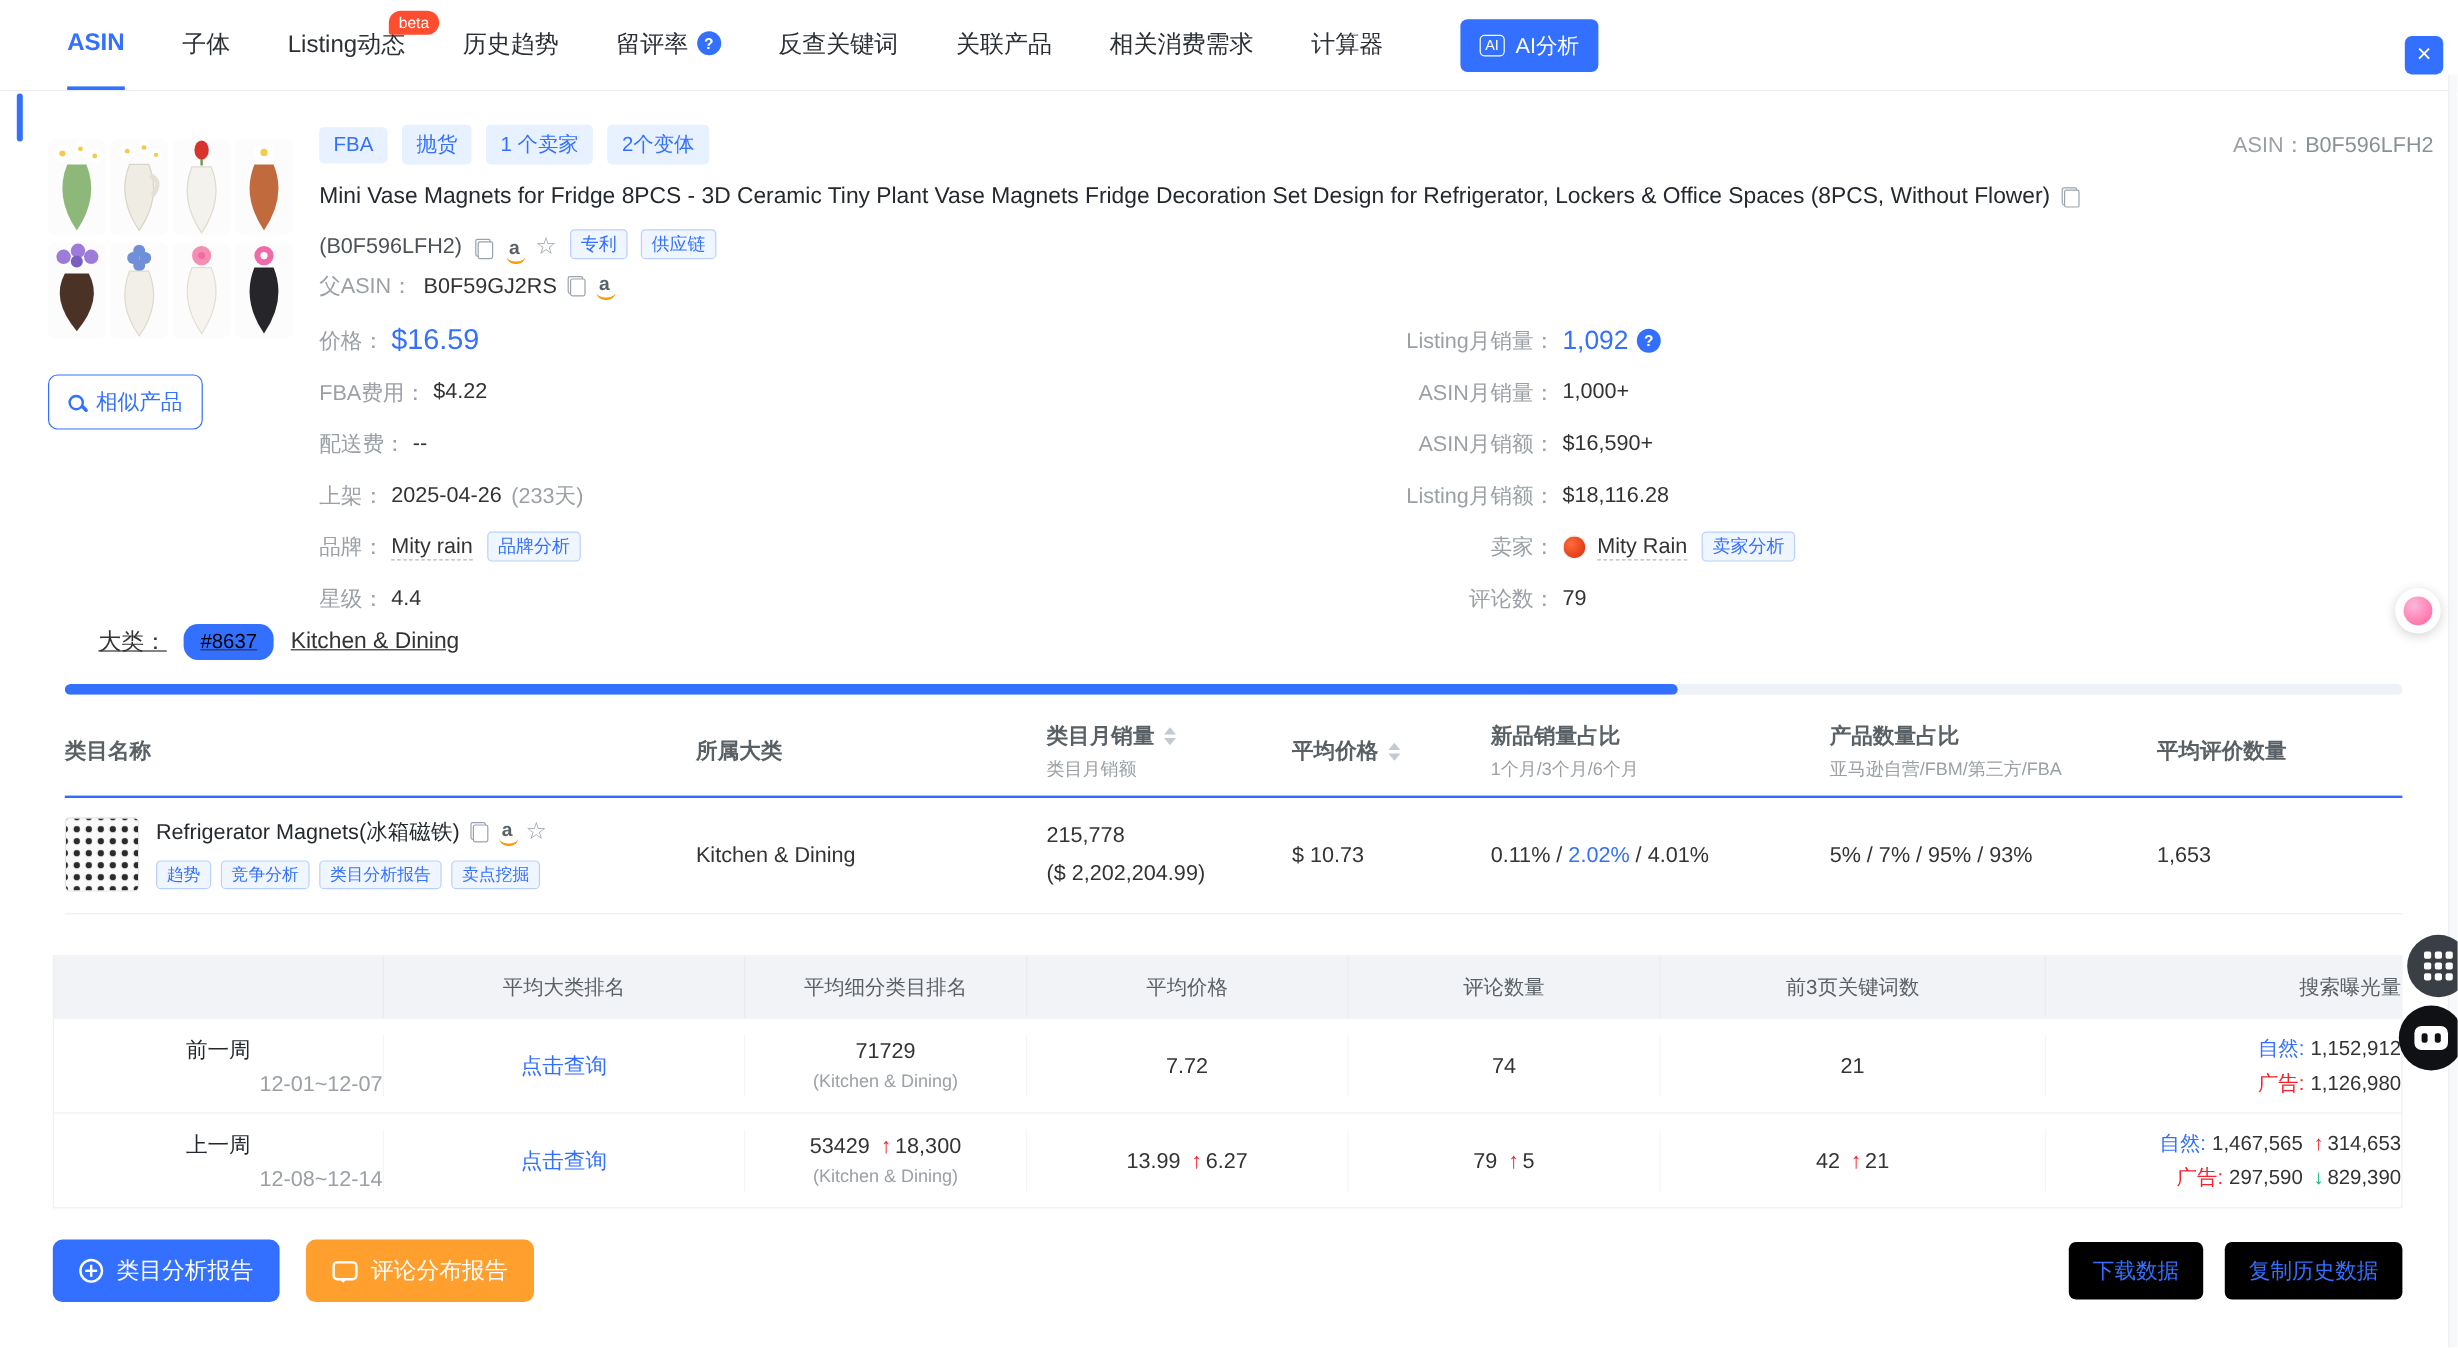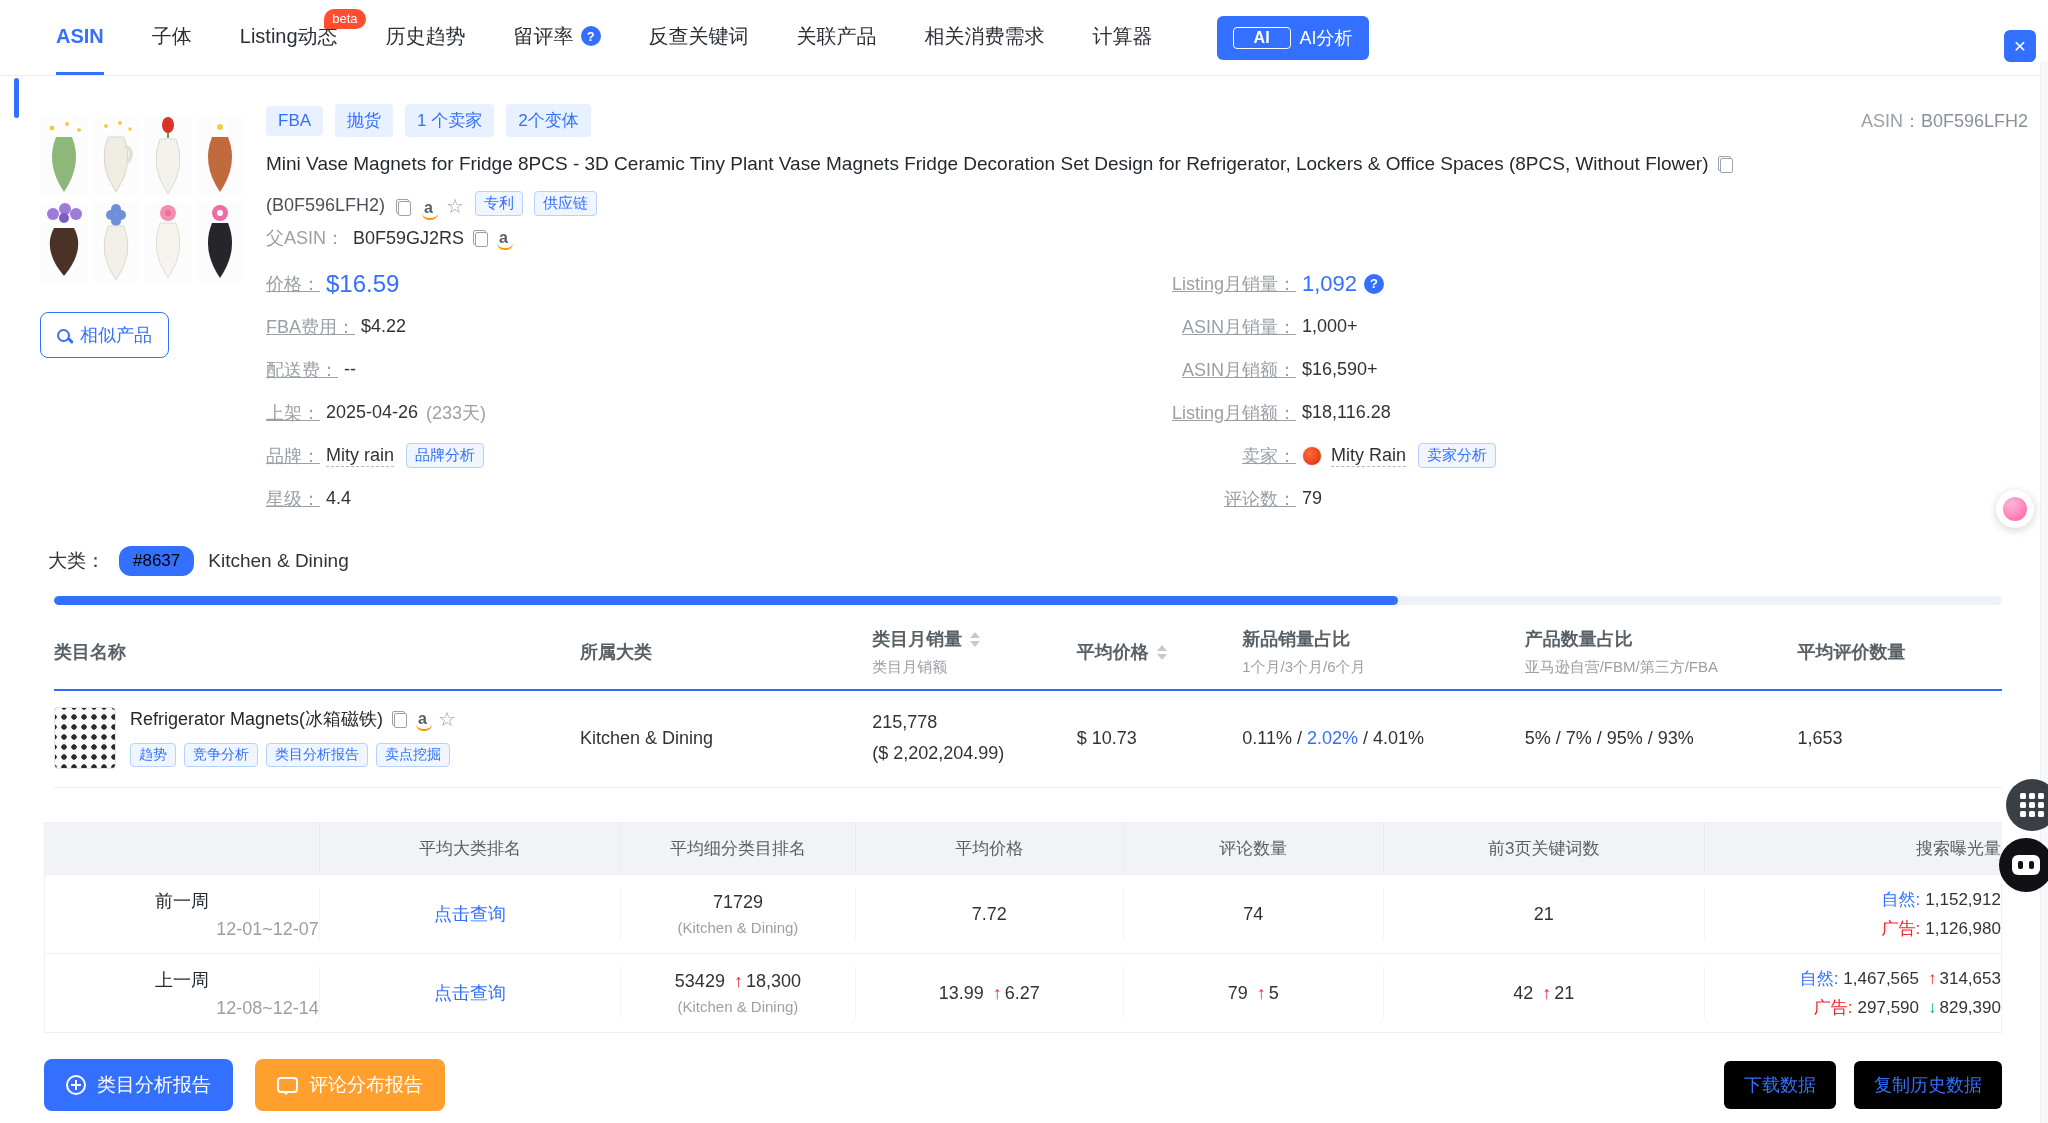--- a/index.html
+++ b/index.html
@@ -8,21 +8,21 @@
     font-family: "Liberation Sans", "DejaVu Sans", sans-serif;
     background: #fff; color: #333; position: relative; font-size: 18px;
   }
   
   .tabbar { display:flex; align-items:stretch; height:76px; border-bottom:1px solid #ebedf0; padding-left:56px; }
   .tab { display:flex; align-items:center; margin-right:48px; font-size:20px; color:#2b2f36; cursor:pointer; position:relative; border-bottom:3px solid transparent; white-space:nowrap; }
   .tab.active { color:#3370ff; font-weight:700; border-bottom-color:#3370ff; }
   .badge-beta { position:absolute; top:9px; right:-28px; background:#ff4d30; color:#fff; font-size:13px; line-height:1; padding:3px 8px 4px; border-radius:10px 10px 10px 2px; font-weight:400; }
   .help-ico { width:20px; height:20px; border-radius:50%; background:#3370ff; color:#fff; font-size:13px; font-weight:700; display:inline-flex; align-items:center; justify-content:center; margin-left:7px; flex-shrink:0; }
   .ai-btn { align-self:center; margin-left:16px; background:#3370ff; color:#fff; border:none; border-radius:6px; padding:10px 16px; font-size:18px; display:flex; align-items:center; gap:9px; cursor:pointer; font-family:inherit; }
-  .ai-ico { border:1.5px solid #fff; border-radius:4px; padding:2px 20px; font-size:16px; font-weight:700; line-height:1; }
+  .ai-ico { border:1.5px solid #fff; border-radius:4px; padding:2px 4px; font-size:12px; font-weight:400; line-height:1; }
   .close-btn { position:absolute; top:30px; right:12px; width:32px; height:32px; background:#3370ff; color:#fff; border-radius:6px; display:flex; align-items:center; justify-content:center; font-size:21px; cursor:pointer; z-index:5; }
   .left-accent { position:absolute; left:14px; top:78px; width:5px; height:40px; background:#3370ff; border-radius:3px; }
 
   
   .product { display:flex; padding:14px 20px 0 40px; }
   .p-left { width:212px; flex-shrink:0; padding-top:26px; }
   .imgs { display:grid; grid-template-columns:repeat(4,48px); gap:6px 4px; }
   .pimg { width:48px; height:80px; background:#fcfcfc; border-radius:6px; overflow:hidden; }
   .pimg svg { width:100%; height:100%; display:block; }
   .sim-btn { margin-top:30px; display:inline-flex; align-items:center; gap:10px; border:1px solid #3370ff; color:#3370ff; border-radius:8px; padding:10px 16px; font-size:18px; background:#fff; cursor:pointer; font-family:inherit; }
@@ -46,30 +46,30 @@
   .sub-line { display:flex; align-items:flex-end; gap:11px; margin-top:16px; font-size:18px; color:#4b5158; }
   .tag-outline { border:1px solid #b9d0ff; background:#f0f6ff; color:#3370ff; font-size:15px; padding:2px 8px; border-radius:4px; white-space:nowrap; cursor:pointer; }
   .parent-line { display:flex; align-items:center; gap:9px; margin-top:10px; font-size:18px; }
   .lbl-gray { color:#9aa0a6; }
 
   .fields { display:flex; margin-top:12px; }
   .f-left { width:830px; flex-shrink:0; }
   .f-right { flex:1; }
   .frow { display:flex; align-items:center; height:43px; font-size:18px; }
   .f-right .lb { width:200px; text-align:right; }
-  .frow .lb { color:#9aa0a6; margin-right:6px; white-space:nowrap;text-decoration:underline; }
+  .frow .lb { color:#9aa0a6; margin-right:6px; white-space:nowrap; }
   .price-val { color:#3370ff; font-size:24px; font-weight:500; }
   .big-blue { color:#3370ff; font-size:22px; font-weight:500; }
   .days { color:#9aa0a6; margin-left:8px; }
   .dashed-link { border-bottom:1px dashed #b3b9c2; cursor:pointer; }
   .mini-tag { margin-left:12px; }
   .seller-dot { width:20px; height:20px; border-radius:50%; background:radial-gradient(circle at 35% 35%, #ff6a3c, #d92b06); display:inline-block; margin-right:9px; flex-shrink:0; border:1px solid #eee; }
 
   
-  .cat-row { display:flex; align-items:center; gap:14px; padding-left:48px; margin-top:26px; font-size:19px; }
+  .cat-row { display:flex; align-items:center; gap:14px; padding-left:82px; font-size:19px;text-decoration:underline; }
   .cat-badge { background:#3370ff; color:#000000; padding:5px 14px; border-radius:12px; font-size:17px; cursor:pointer; }
   .progress { margin:20px 46px 0 54px; height:9px; border-radius:5px; background:#eef1f5; overflow:hidden; }
   .progress-fill { width:69%; height:100%; background:#3370ff; border-radius:5px; }
 
   .cat-table { margin:8px 46px 0 54px; }
   .ct-head, .ct-row { display:grid; grid-template-columns:27% 15% 10.5% 8.5% 14.5% 14% 10.5%; }
   .ct-head { padding:14px 0 12px; border-bottom:2px solid #2f6bff; }
   .ct-h { font-size:18px; color:#596066; font-weight:700; display:flex; align-items:center; }
   .ct-h-wrap { display:flex; flex-direction:column; gap:7px; }
   .ct-sub { font-size:15px; color:#9aa0a6; font-weight:400; }

